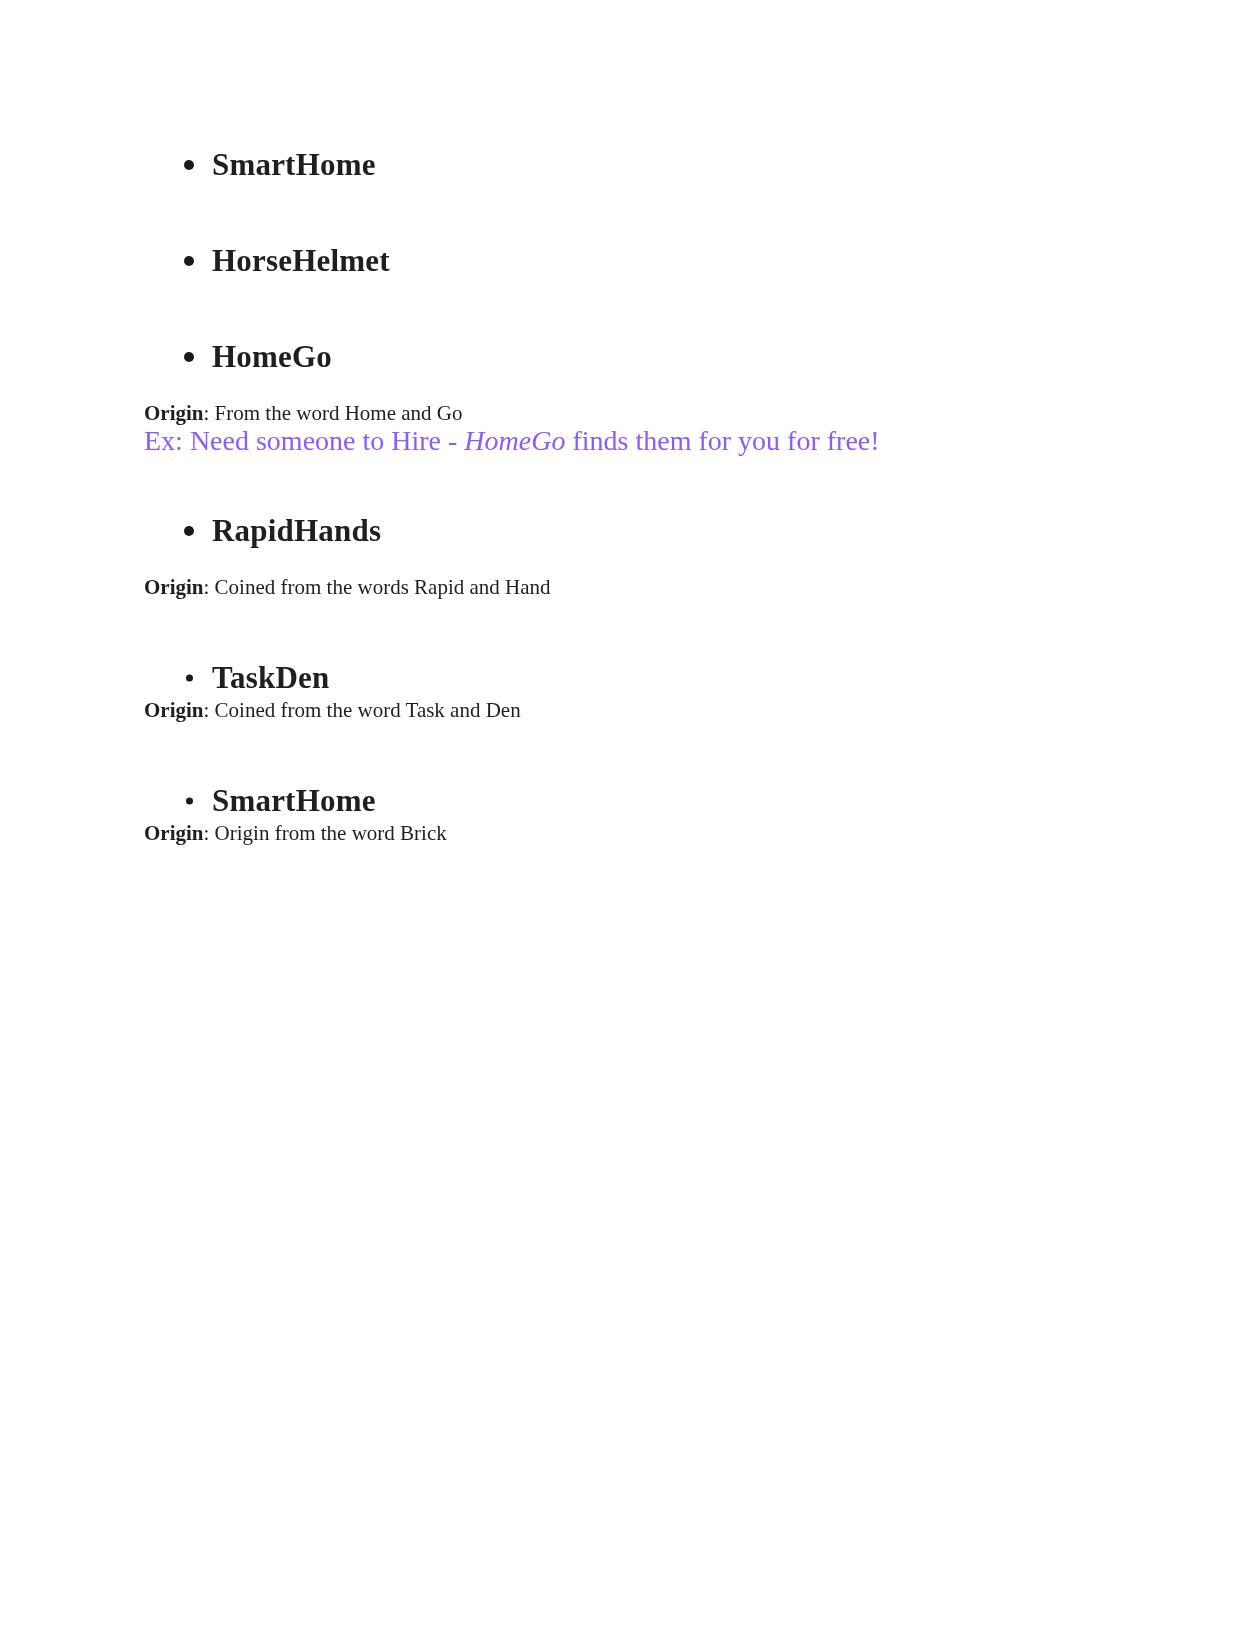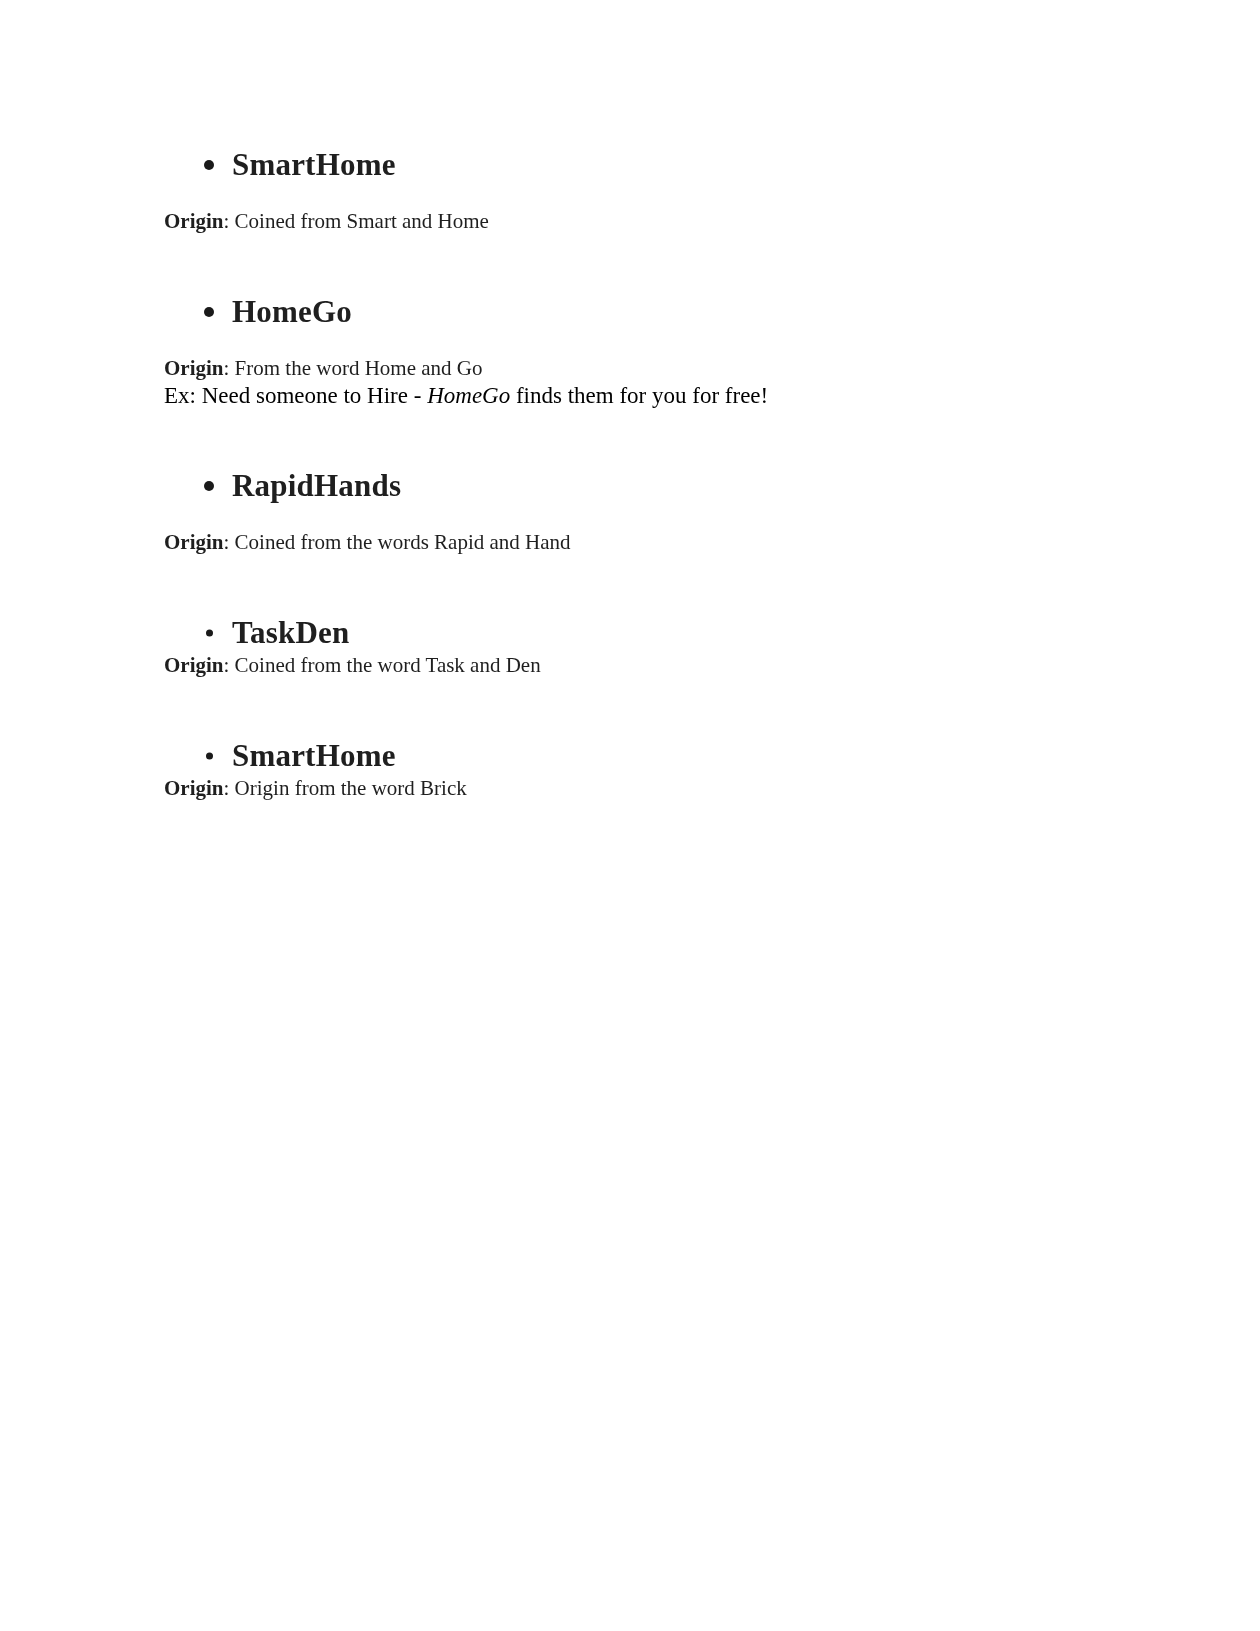--- a/index.html
+++ b/index.html
@@ -14,21 +14,20 @@
     background: #ffffff;
     overflow: hidden;
     font-family: "Liberation Serif", "DejaVu Serif", serif;
     color: #1f1f1f;
   }
   .content {
     padding: 146px 140px 0 144px;
   }
   .entry {
     margin-bottom: 58px;
-    margin-left: 20px;
   }
   .heading {
     position: relative;
     padding-left: 68px;
     font-size: 31px;
     line-height: 38px;
     font-weight: bold;
     letter-spacing: 0.2px;
   }
   .heading.spaced {
@@ -50,45 +49,46 @@
     left: 42px;
   }
   .origin {
     font-size: 21px;
     line-height: 27px;
   }
   .origin .label {
     font-weight: bold;
   }
   .example {
-    font-size: 23px;
+    font-size: 28px;
     line-height: 27px;
-    color: #000000;
+    color: #8b5cf6;
   }
   .example .brand-it {
     font-style: italic;
   }
 </style>
 </head>
 <body>
 
 <div class="page">
   <div class="content">
 
     <div class="entry">
       <div class="heading spaced">
         <span class="bullet"></span>
         <span>SmartHome</span>
       </div>
-      <div class="origin">
-        <span class="label">Origin</span><span>: Coined from Smart and Home</span>
-      </div>
     </div>
 
     <div class="entry">
+      <div class="heading spaced">
+        <span class="bullet"></span>
+        <span>HorseHelmet</span>
+      </div>
     </div>
 
     <div class="entry">
       <div class="heading spaced">
         <span class="bullet"></span>
         <span>HomeGo</span>
       </div>
       <div class="origin">
         <span class="label">Origin</span><span>: From the word Home and Go</span>
       </div>

